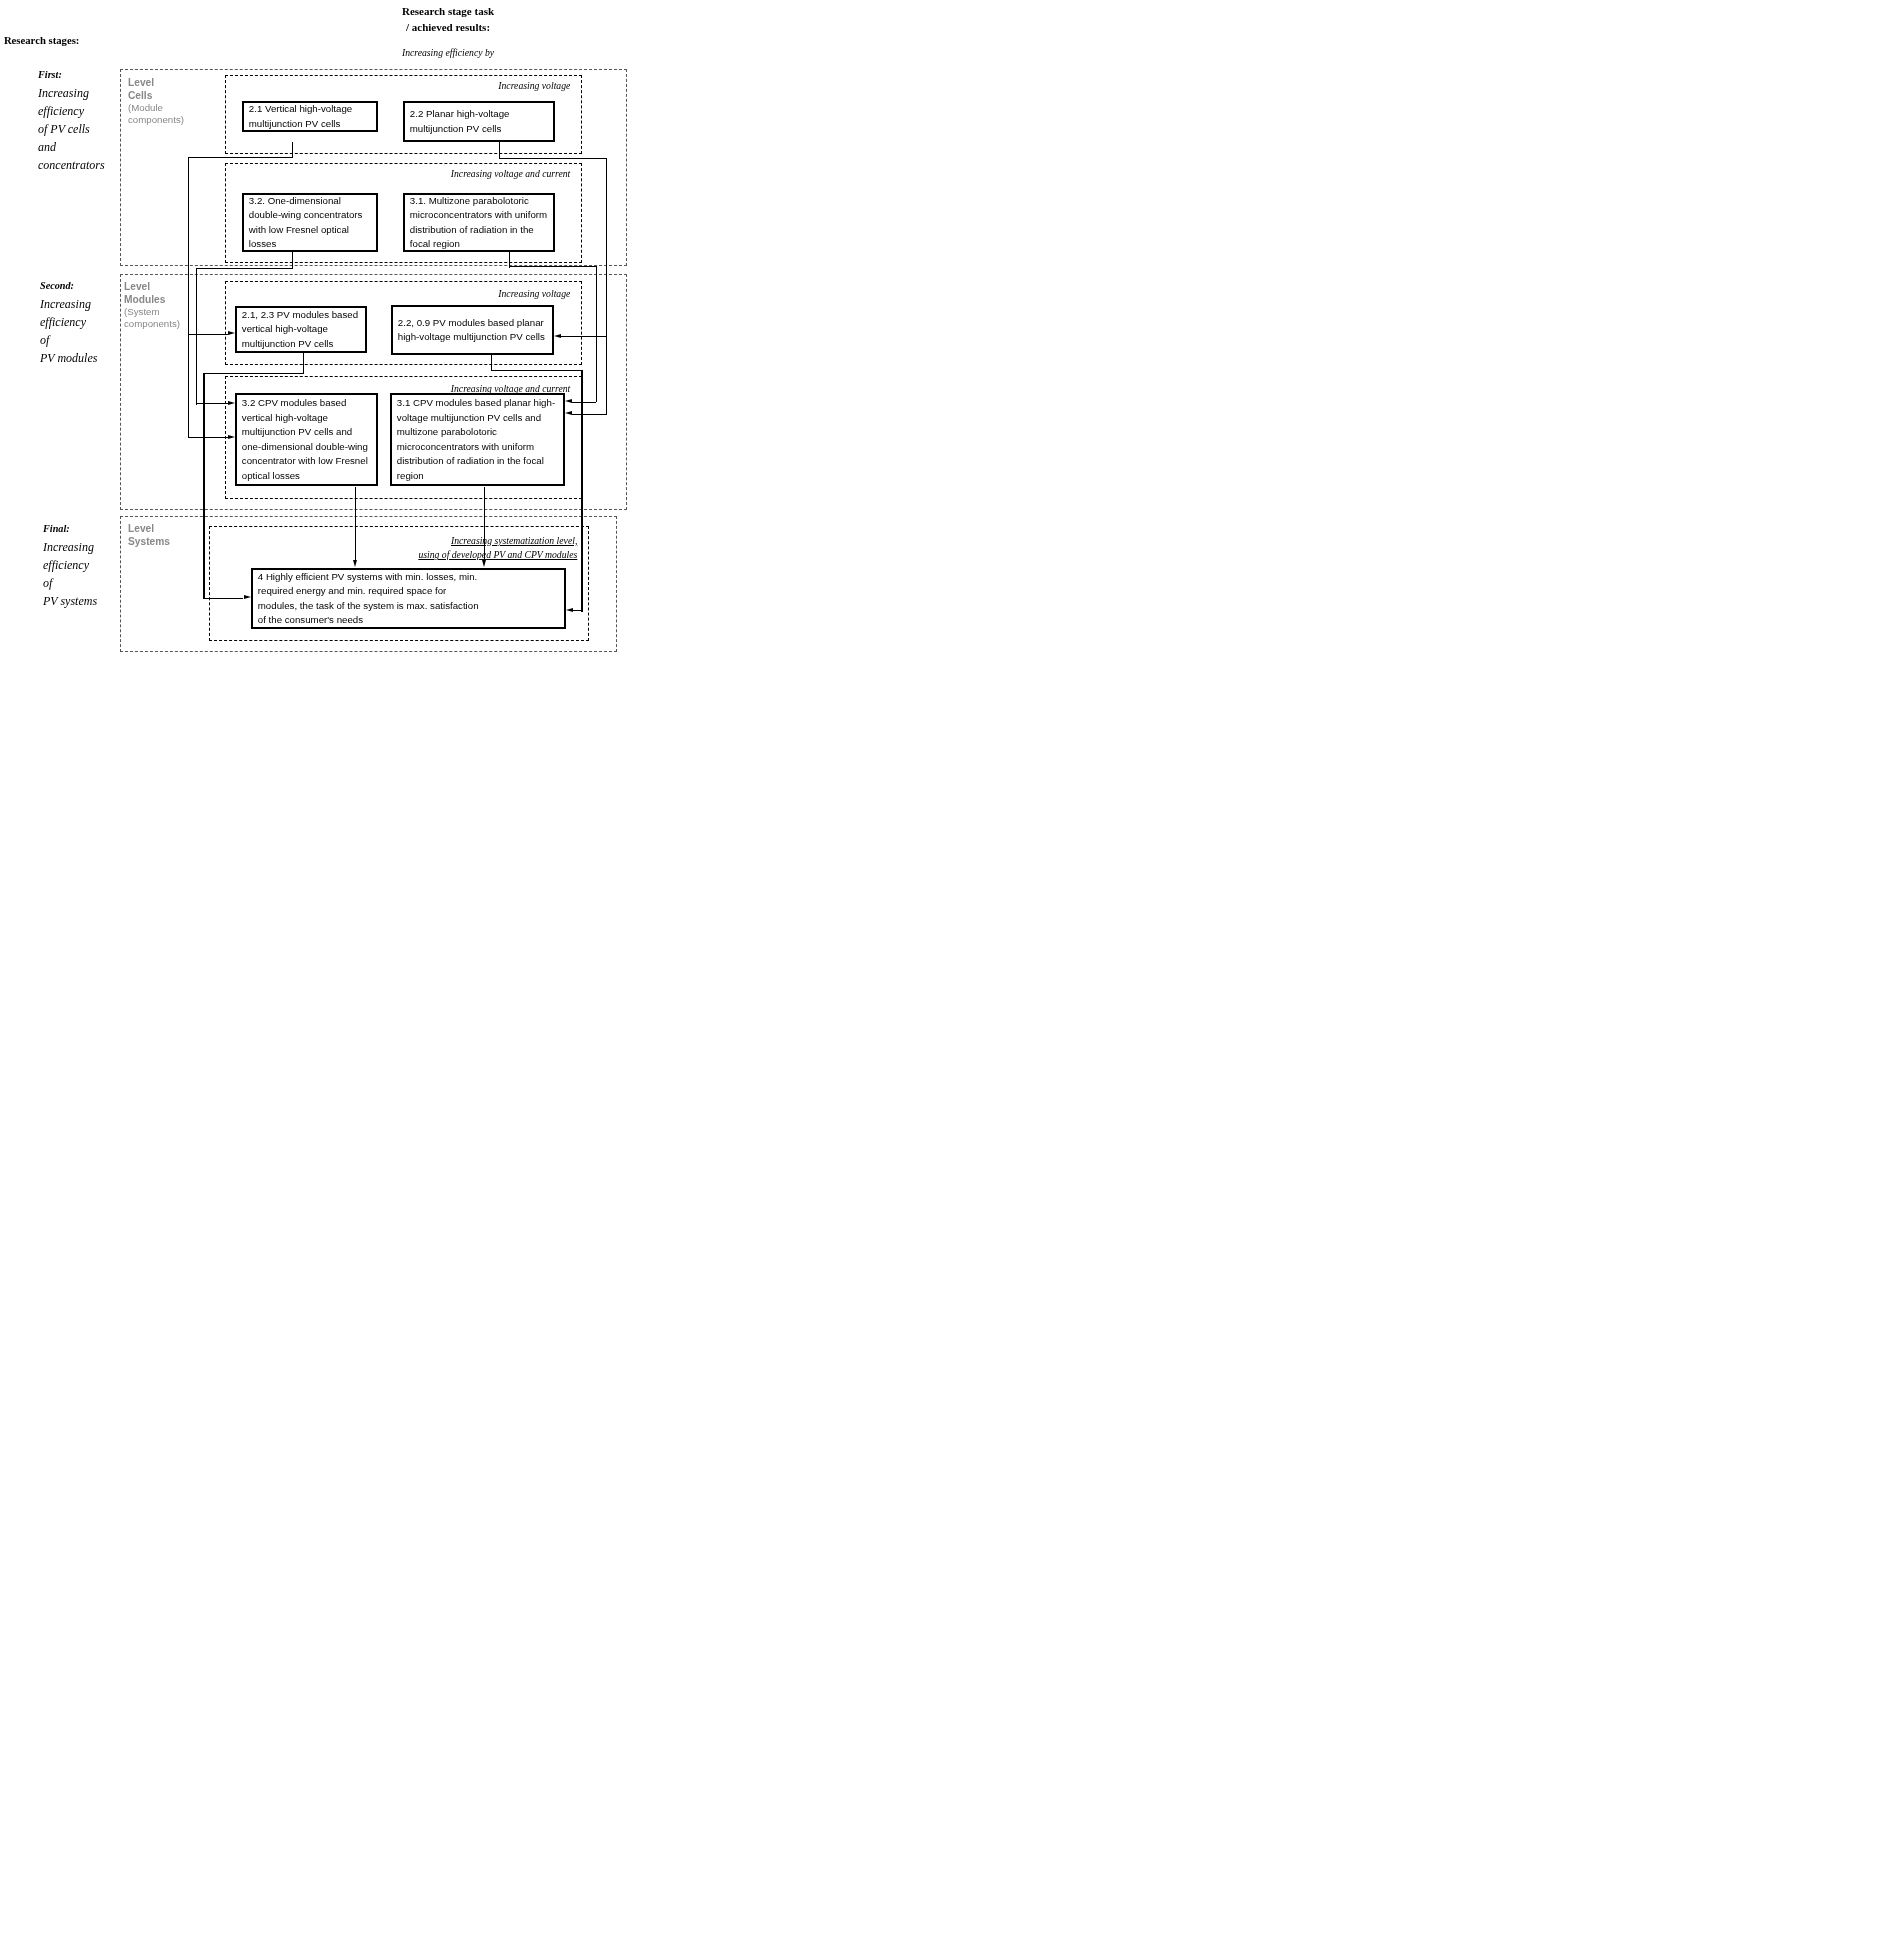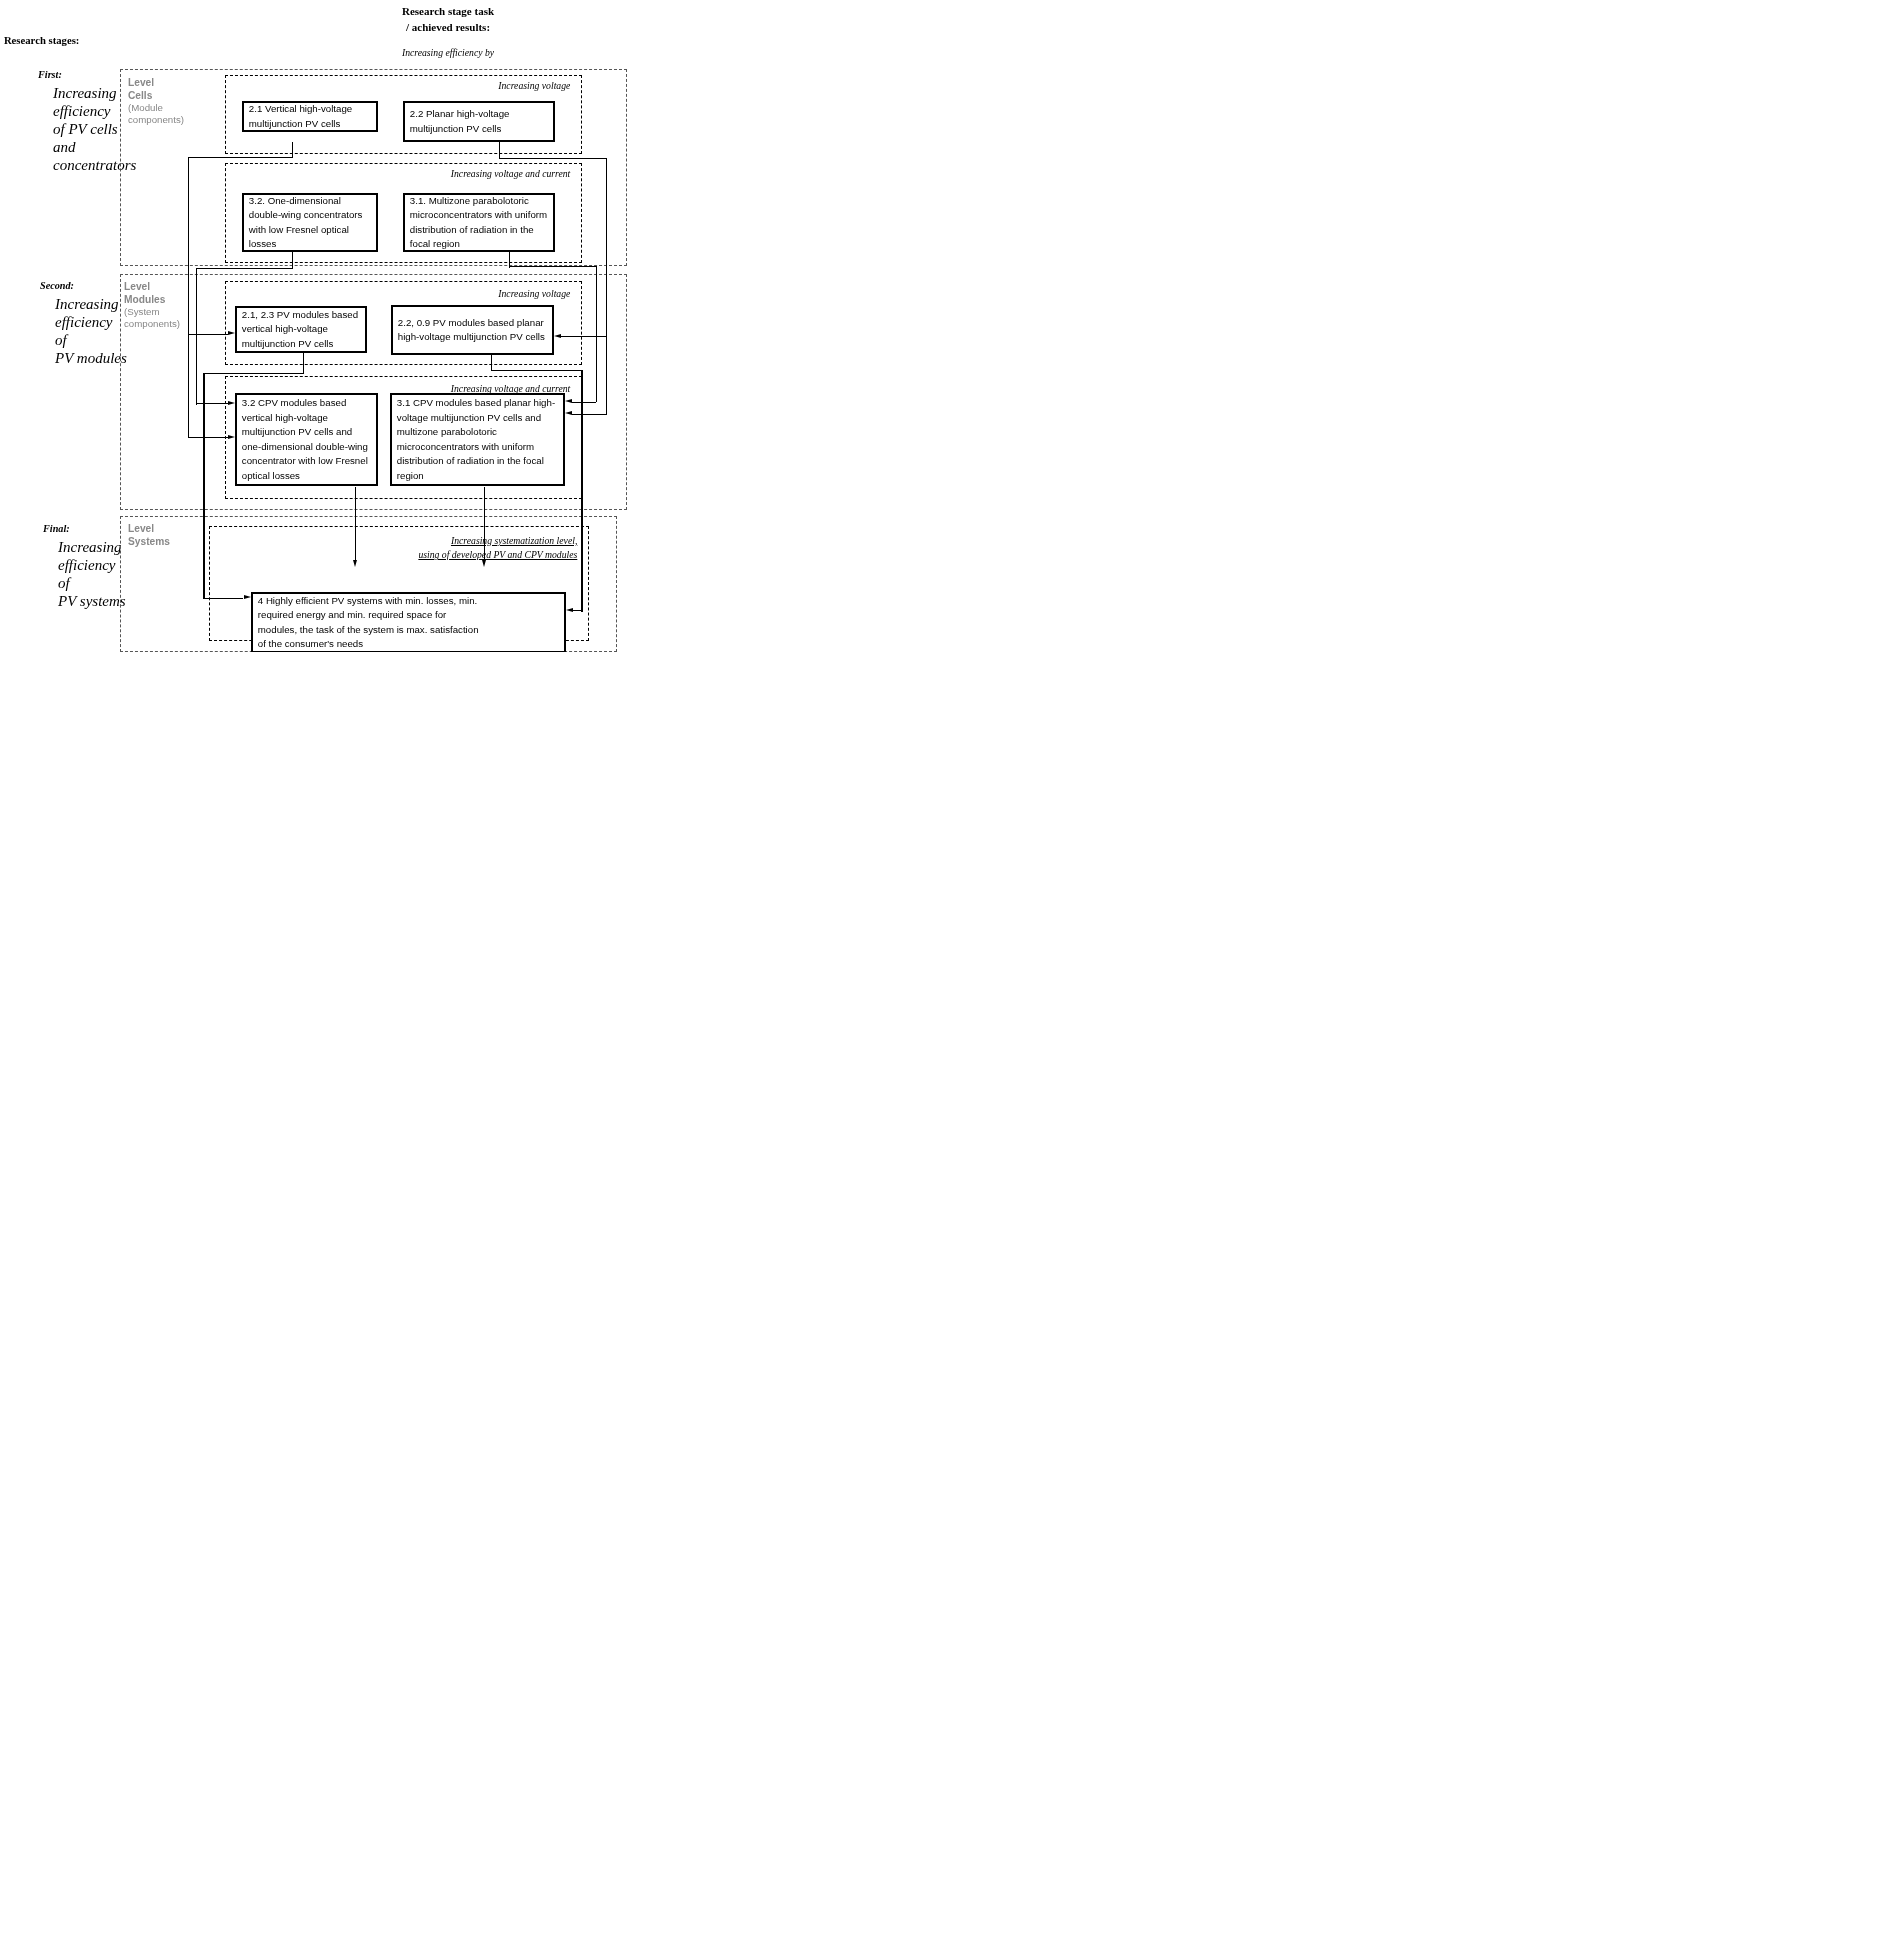--- a/index.html
+++ b/index.html
@@ -10,21 +10,21 @@
     font-family:"Liberation Sans",sans-serif;
     color:#000;
     overflow:hidden;
   }
   .serif{font-family:"Liberation Serif",serif;}
   .page-title{position:absolute;font-weight:bold;font-size:10.7px;}
   .right-title{position:absolute;left:373px;top:2.9px;width:150px;text-align:center;font-weight:bold;font-size:11px;line-height:16.5px;}
   .right-sub{position:absolute;left:373px;top:47px;width:150px;text-align:center;font-style:italic;font-size:9.7px;}
   .stage{position:absolute;width:82px;}
   .stage .stage-name{font-weight:bold;font-style:italic;font-size:10.2px;margin-bottom:3.9px;}
-  .stage .stage-line{font-style:italic;font-size:15px;line-height:18px;white-space:nowrap;margin-left:15px;}
+  .stage .stage-line{font-style:italic;font-size:12px;line-height:18px;white-space:nowrap;}
   .outer{position:absolute;border:0.7px dashed #555;background:transparent;}
   .inner{position:absolute;border:1.5px dashed #000;background:transparent;}
   .caption{position:absolute;right:10.7px;top:3.9px;text-align:right;font-style:italic;font-size:9.7px;font-family:"Liberation Serif",serif;white-space:nowrap;z-index:4;}
   .caption.two-line{line-height:14.5px;text-decoration:underline;}
   .lvl{position:absolute;z-index:2;color:#888;}
   .lvl .lvl-bold{font-weight:bold;font-size:10.2px;line-height:12.6px;width:45px;}
   .lvl .lvl-note{font-size:9.7px;line-height:12px;width:56px;}
   .solid-box{
     position:absolute;border:2.4px solid #000;background:#fff;
     display:flex;align-items:center;
@@ -124,21 +124,21 @@
   </div>
   <div class="solid-box" style="left:391px;top:305px;width:163px;height:50px;">
     <span>2.2, 0.9 PV modules based planar high-voltage multijunction PV cells</span>
   </div>
   <div class="solid-box" style="left:235px;top:393px;width:143px;height:93px;">
     <span>3.2 CPV modules based vertical high-voltage multijunction PV cells and one-dimensional double-wing concentrator with low Fresnel optical losses</span>
   </div>
   <div class="solid-box" style="left:390px;top:393px;width:175px;height:93px;">
     <span>3.1 CPV modules based planar high-voltage multijunction PV cells and multizone parabolotoric microconcentrators with uniform distribution of radiation in the focal region</span>
   </div>
-  <div class="solid-box" style="left:251px;top:568px;width:315px;height:61px;margin-top:24px;">
+  <div class="solid-box" style="left:251px;top:568px;width:315px;height:61px;">
     <span style="max-width:228px;">4 Highly efficient PV systems with min. losses, min. required energy and min. required space for modules, the task of the system is max. satisfaction of the consumer's needs</span>
   </div>
 
   <div class="ln" style="left:292px;top:142px;width:1px;height:16px;"></div>
   <div class="ln" style="left:188px;top:157px;width:104px;height:1px;"></div>
   <div class="ln" style="left:188px;top:157px;width:1px;height:281px;"></div>
   <div class="ln" style="left:188px;top:334px;width:40px;height:1px;"></div>
   <div class="arr arr-r" style="left:228px;top:331px;"></div>
   <div class="ln" style="left:188px;top:437px;width:40px;height:1px;"></div>
   <div class="arr arr-r" style="left:228px;top:435px;"></div>

